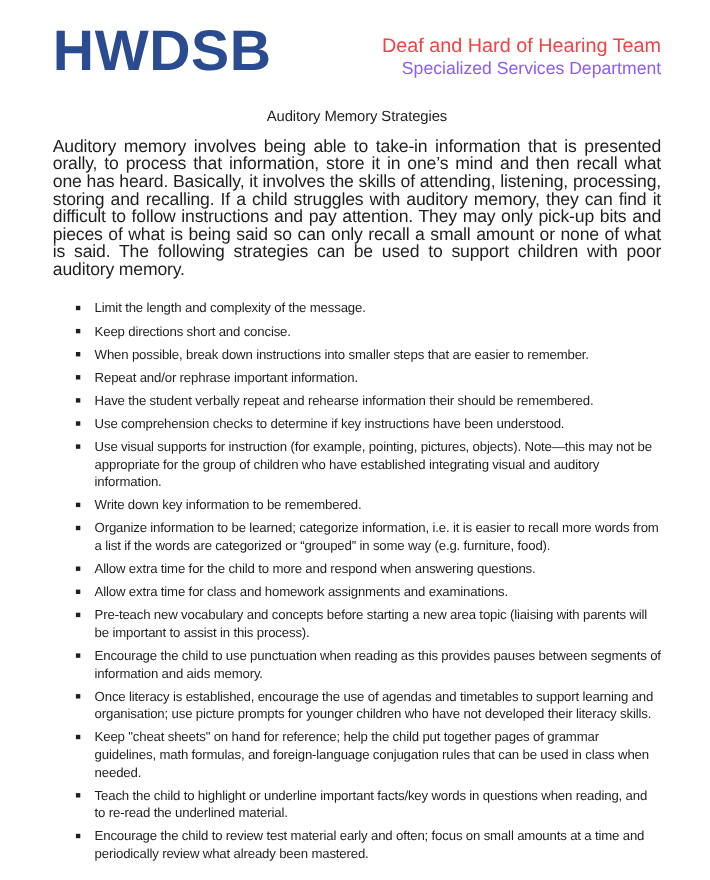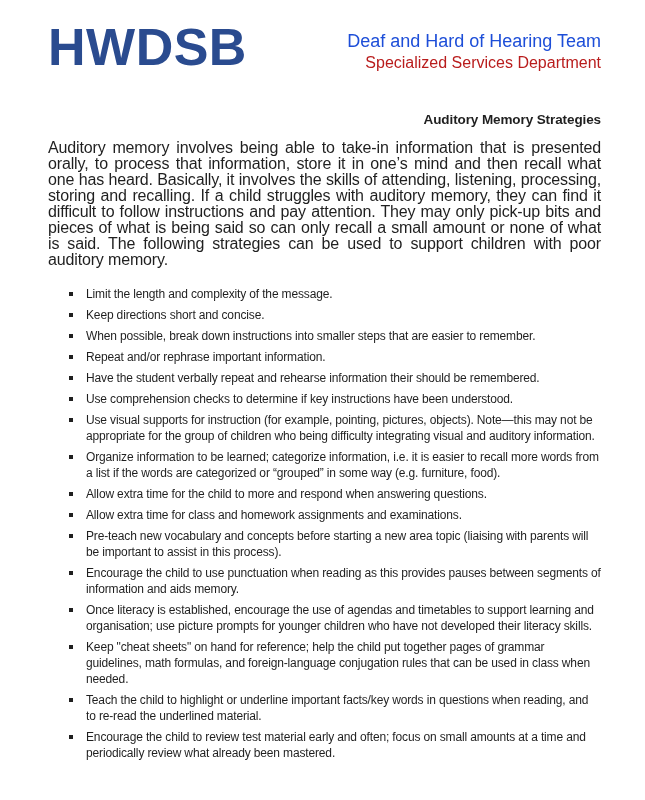--- a/index.html
+++ b/index.html
@@ -33,32 +33,32 @@
     line-height: 58px;
     color: var(--logo-blue);
   }
   .org {
     text-align: right;
     margin-top: 12px;
   }
   .org-line1 {
     font-size: 18px;
     line-height: 22px;
-    color: #1d4ed8;
+    color: #ef4444;
   }
   .org-line2 {
     font-size: 16px;
     line-height: 21px;
-    color: #b91c1c;
+    color: #8b5cf6;
   }
   .title {
-    margin-top: 35px;
-    text-align: right;
+    margin-top: 21px;
+    text-align: center;
     font-size: 13.5px;
-    font-weight: bold;
+    font-weight: normal;
     line-height: 17px;
     letter-spacing: -0.1px;
   }
   .intro {
     margin-top: 12px;
     font-size: 16px;
     line-height: 16px;
     letter-spacing: -0.15px;
     text-align: justify;
   }
@@ -109,22 +109,23 @@
 
       <li class="strategy">When possible, break down instructions into smaller steps that are easier to remember.</li>
 
       <li class="strategy">Repeat and/or rephrase important information.</li>
 
       <li class="strategy">Have the student verbally repeat and rehearse information their should be remembered.</li>
 
 
       <li class="strategy">Use comprehension checks to determine if key instructions have been understood.</li>
 
-      <li class="strategy">Use visual supports for instruction (for example, pointing, pictures, objects). Note—this may not be appropriate for the group of children who being difficulty integrating visual and auditory information.</li>
+      <li class="strategy">Use visual supports for instruction (for example, pointing, pictures, objects). Note—this may not be appropriate for the group of children who have established integrating visual and auditory information.</li>
 
+      <li class="strategy">Write down key information to be remembered.</li>
 
       <li class="strategy">Organize information to be learned; categorize information, i.e. it is easier to recall more words from a list if the words are categorized or “grouped” in some way (e.g. furniture, food).</li>
 
       <li class="strategy">Allow extra time for the child to more and respond when answering questions.</li>
 
       <li class="strategy">Allow extra time for class and homework assignments and examinations.</li>
 
       <li class="strategy">Pre-teach new vocabulary and concepts before starting a new area topic (liaising with parents will be important to assist in this process).</li>
 
       <li class="strategy">Encourage the child to use punctuation when reading as this provides pauses between segments of information and aids memory.</li>

